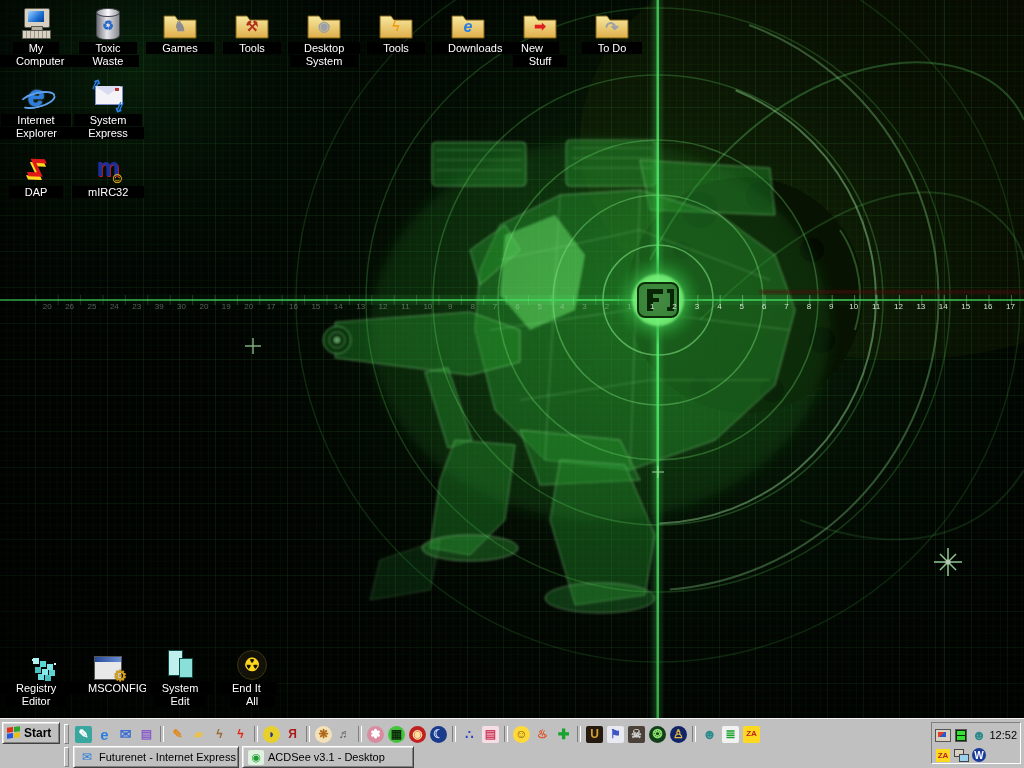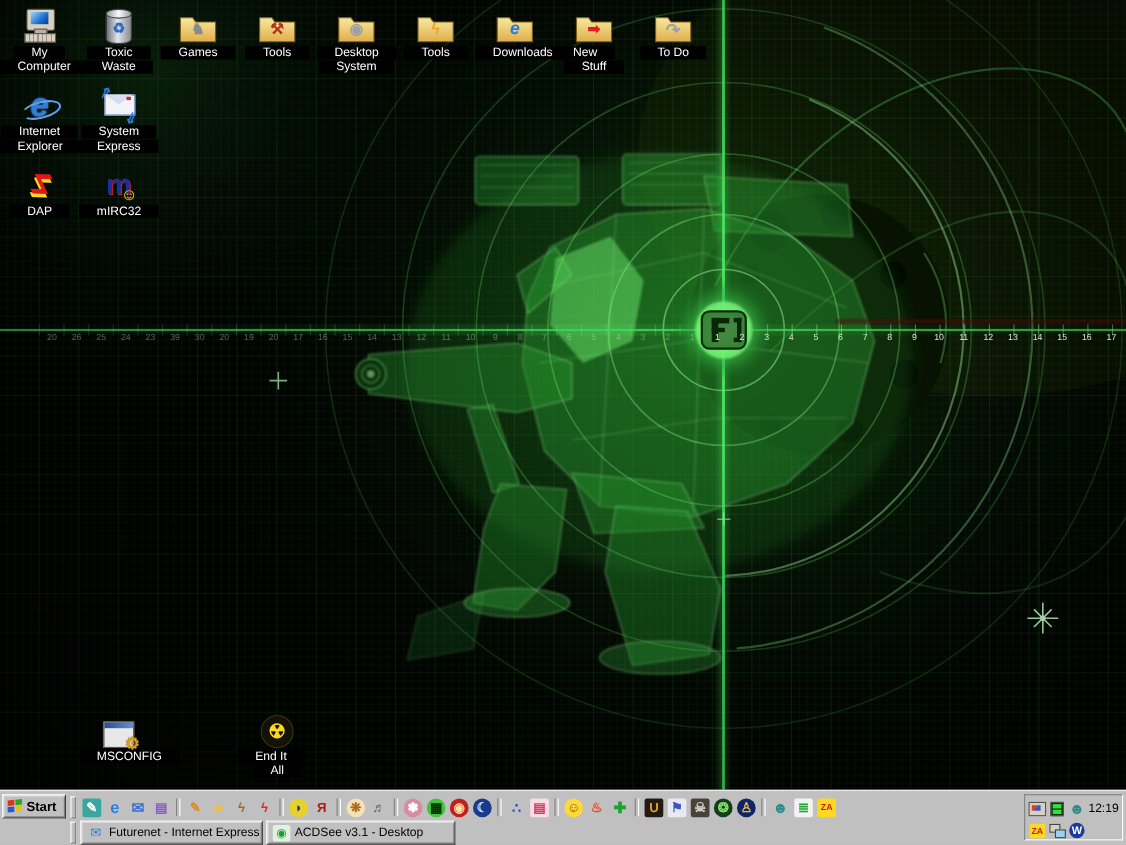--- a/index.html
+++ b/index.html
@@ -431,27 +431,42 @@
       </div>
     <div class="dlbl"><span>DAP</span></div>
   </div>
   <div class="dicon" style="left:72px;top:148px">
     <div class="ico">
         <div class="mirc"><span class="m">m</span><span class="smile">☺</span></div>
       </div>
     <div class="dlbl"><span>mIRC32</span></div>
   </div>
 
+  <div class="dicon" style="left:0;top:644px">
+    <div class="ico">
+        <div class="reg"></div>
+      </div>
+    <div class="dlbl"><span>Registry Editor</span></div>
+  </div>
   <div class="dicon" style="left:72px;top:644px">
     <div class="ico">
         <div class="win98">
           <span class="overlay">⚙</span>
         </div>
       </div>
     <div class="dlbl"><span>MSCONFIG</span></div>
+  </div>
+  <div class="dicon" style="left:144px;top:644px">
+    <div class="ico">
+        <div class="sysed">
+          <div class="d1"></div>
+          <div class="d2"></div>
+        </div>
+      </div>
+    <div class="dlbl"><span>System Edit</span></div>
   </div>
   <div class="dicon" style="left:216px;top:644px">
     <div class="ico">
         <div class="rad">
           <span class="overlay">☢</span>
         </div>
       </div>
     <div class="dlbl"><span>End It All</span></div>
   </div>
 </div>
@@ -639,21 +654,21 @@
       <span class="ti">
           <span class="ti-mon"></span>
         </span>
       <span class="ti">
           <span class="ti-meter">
             <i></i>
             <i></i>
           </span>
         </span>
       <span class="ti ti-person">☻</span>
-      <span class="tclock">12:19</span>
+      <span class="tclock">12:52</span>
     </div>
     <div class="trow">
       <span class="ti">
           <span class="ti-za">ZA</span>
         </span>
       <span class="ti">
           <span class="ti-net"></span>
         </span>
       <span class="ti">
           <span class="ti-w">W</span>

